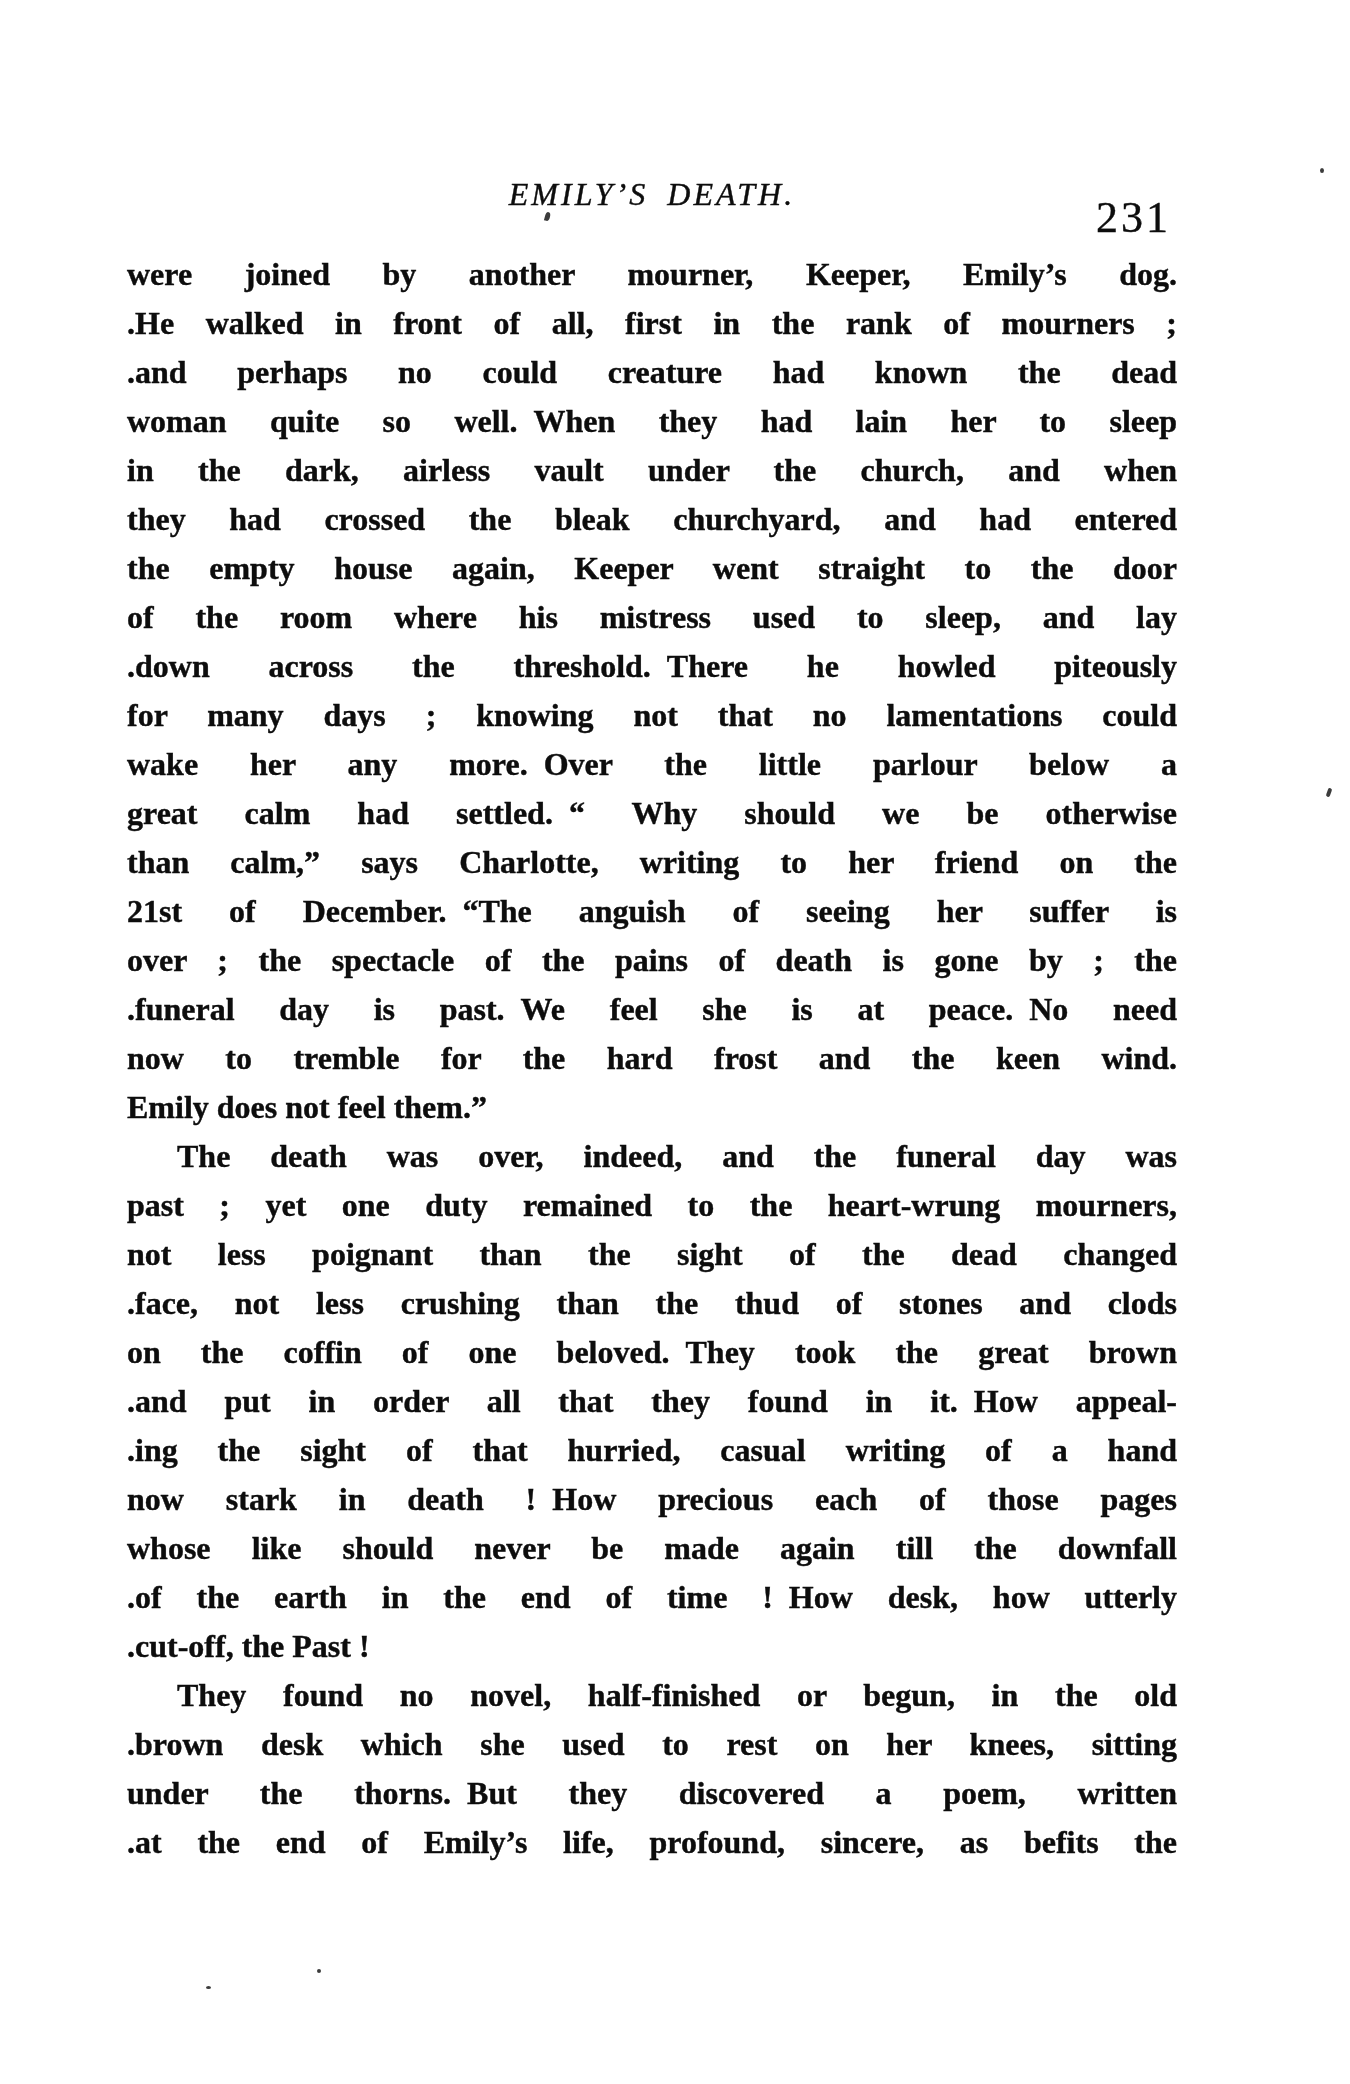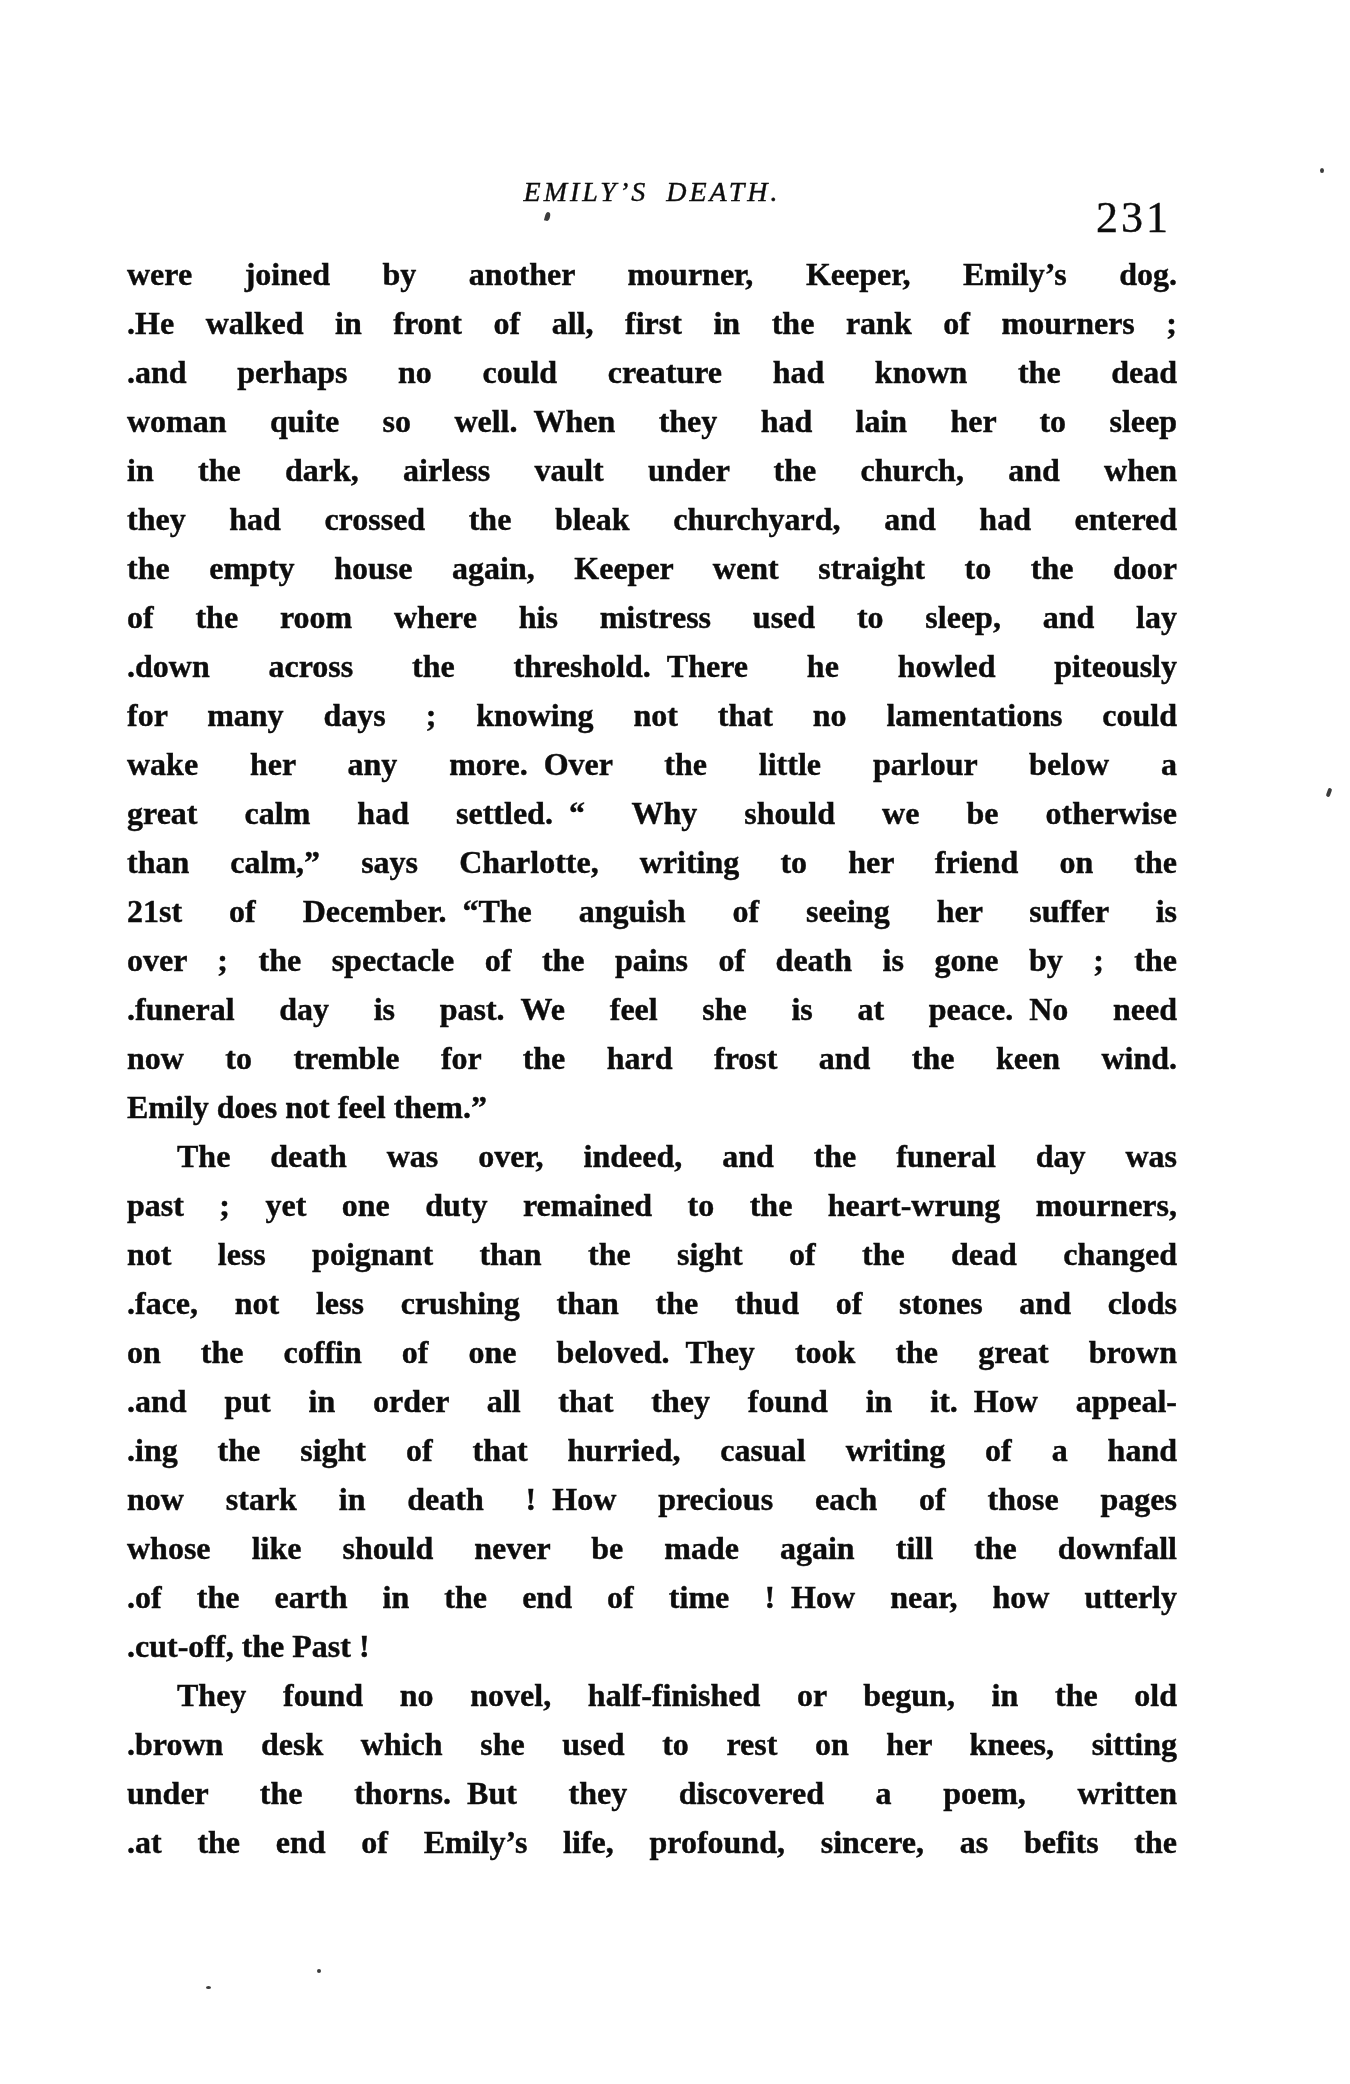--- a/index.html
+++ b/index.html
@@ -16,21 +16,21 @@
     position: absolute;
     left: 127px;
     top: 176px;
     width: 1050px;
     height: 52px;
   }
   .title {
     display: block;
     text-align: center;
     font-style: italic;
-    font-size: 28px;
+    font-size: 32px;
     letter-spacing: 3px;
     word-spacing: 8px;
     -webkit-text-stroke: 0.4px currentColor;
   }
   .pagenum {
     position: absolute;
     right: 6px;
     top: 16px;
     font-size: 44px;
     letter-spacing: 3px;
@@ -92,21 +92,21 @@
       <div class="ln last">Emily does not feel them.”</div>
       <div class="ln ind">The death was over, indeed, and the funeral day was</div>
       <div class="ln">past ; yet one duty remained to the heart-wrung mourners,</div>
       <div class="ln">not less poignant than the sight of the dead changed</div>
       <div class="ln">.face, not less crushing than the thud of stones and clods</div>
       <div class="ln">on the coffin of one beloved. They took the great brown</div>
       <div class="ln">.and put in order all that they found in it. How appeal-</div>
       <div class="ln">.ing the sight of that hurried, casual writing of a hand</div>
       <div class="ln">now stark in death ! How precious each of those pages</div>
       <div class="ln">whose like should never be made again till the downfall</div>
-      <div class="ln">.of the earth in the end of time ! How near, how utterly</div>
+      <div class="ln">.of the earth in the end of time ! How desk, how utterly</div>
       <div class="ln last">.cut-off, the Past !</div>
       <div class="ln ind">They found no novel, half-finished or begun, in the old</div>
       <div class="ln">.brown desk which she used to rest on her knees, sitting</div>
       <div class="ln">under the thorns. But they discovered a poem, written</div>
       <div class="ln">.at the end of Emily’s life, profound, sincere, as befits the</div>
     </div>
 
   <div class="speck" style="left:545px; top:212px; width:5px; height:9px; border-radius:50% 50% 50% 0; transform:rotate(15deg);"></div>
   <div class="speck" style="left:1320px; top:168px; width:4px; height:5px;"></div>
   <div class="speck" style="left:1327px; top:788px; width:4px; height:9px; transform:rotate(20deg); border-radius:2px;"></div>

